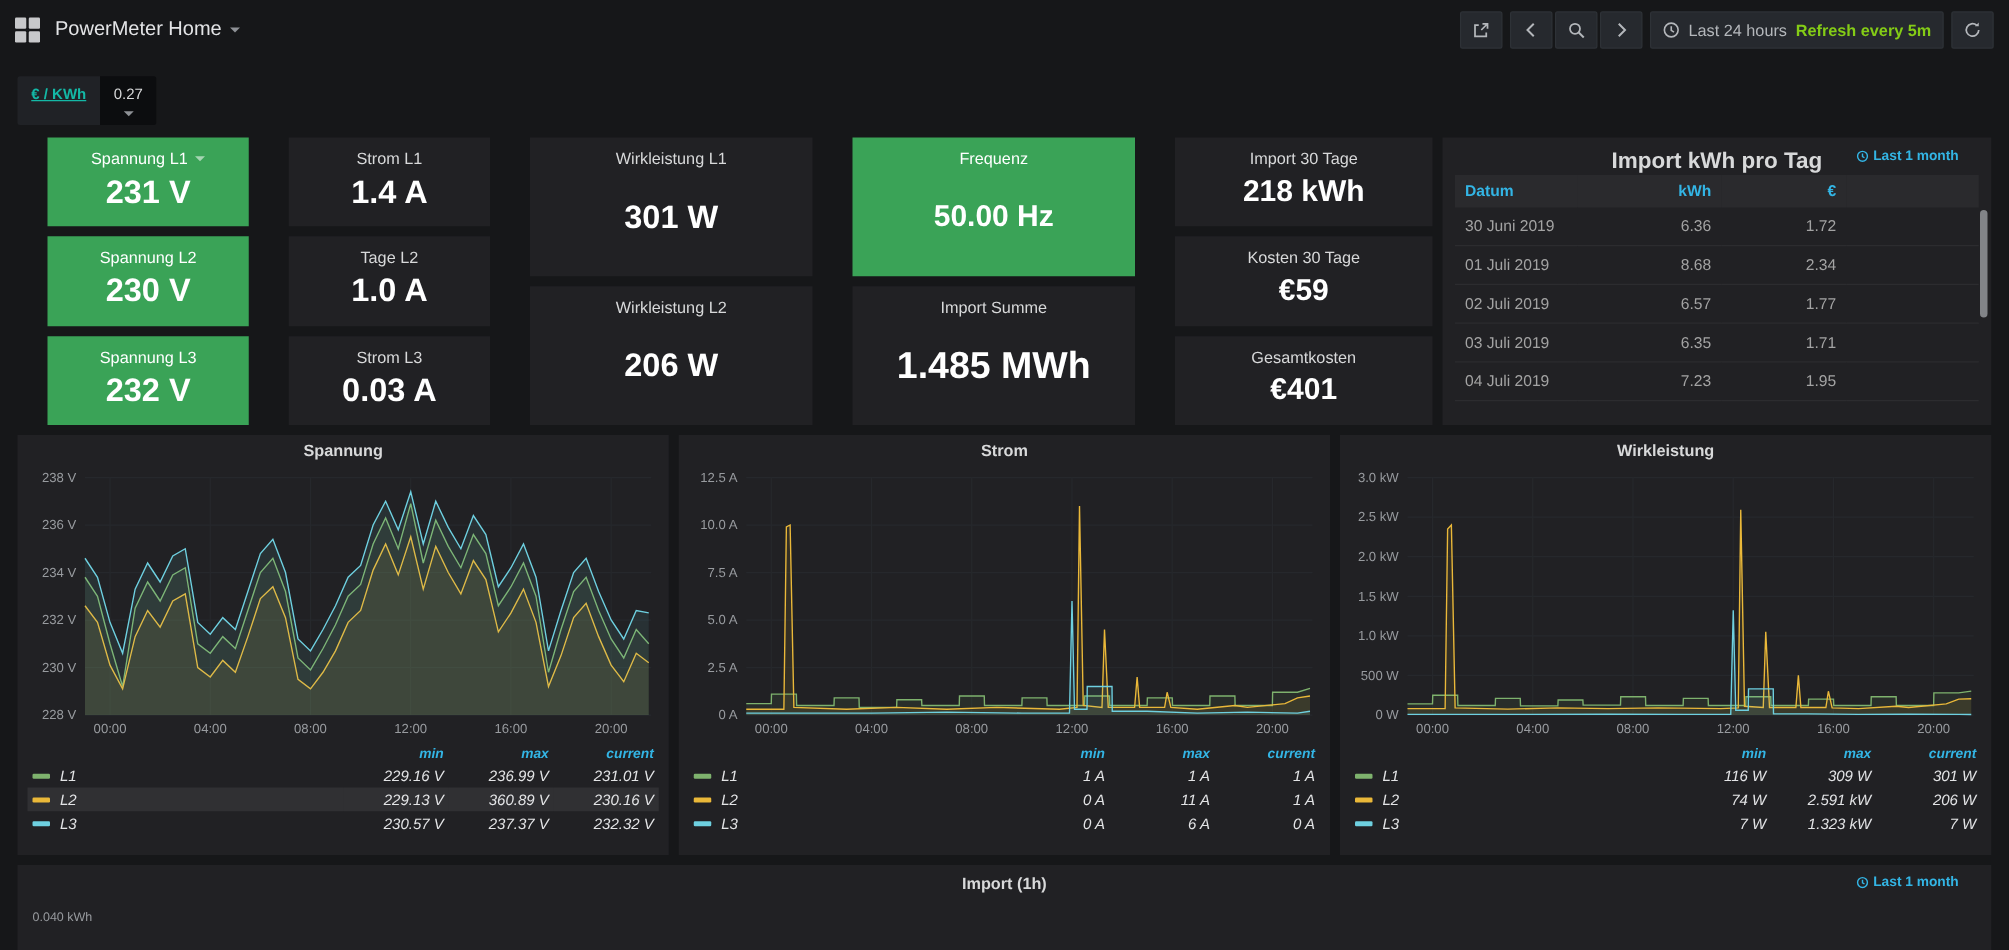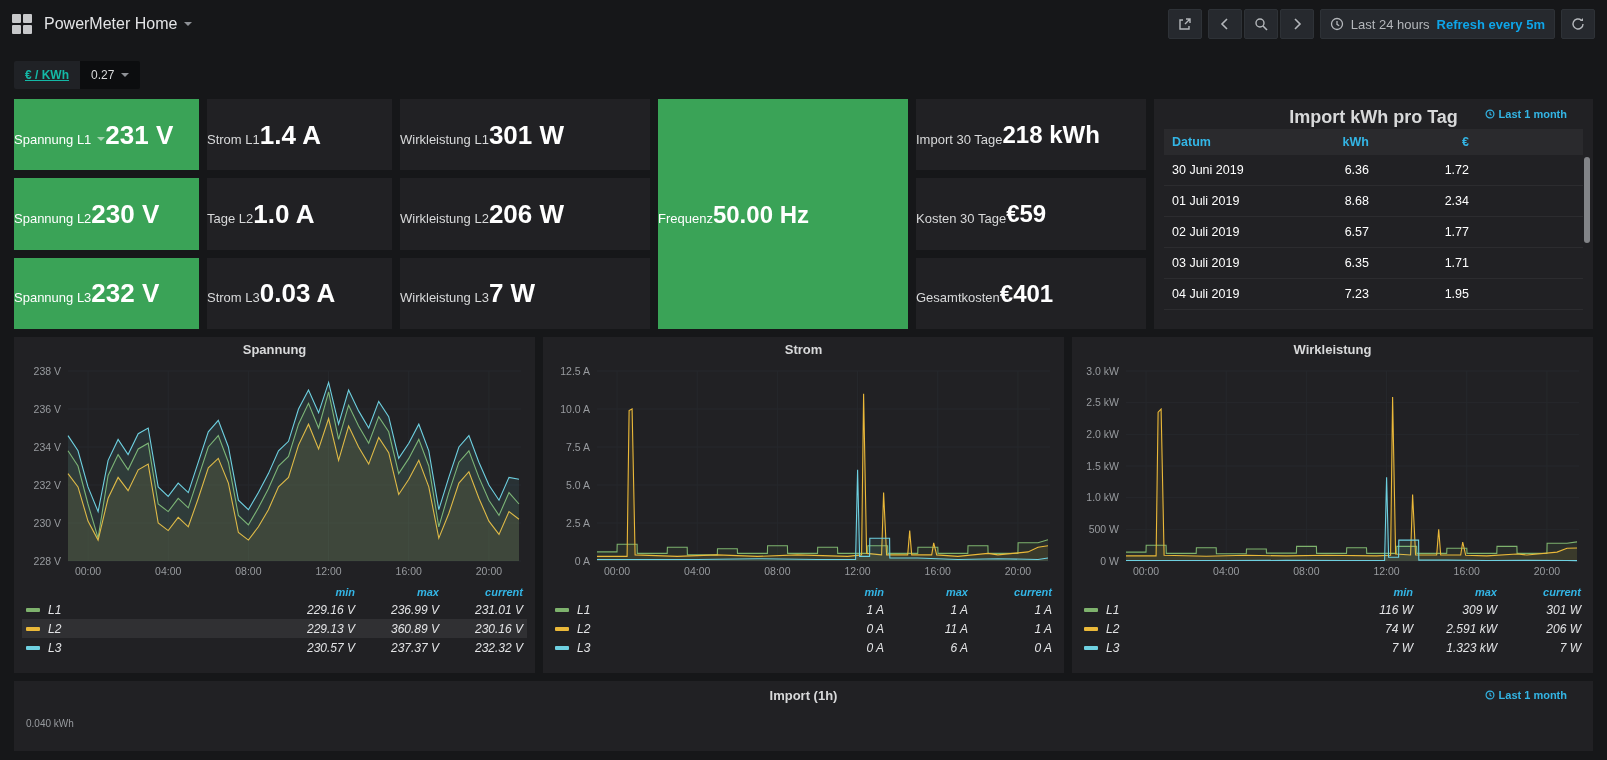--- a/index.html
+++ b/index.html
@@ -10,47 +10,47 @@
   .navbar { height:48px; display:flex; align-items:center; justify-content:space-between; padding:0 12px; background:#161719; }
   .nav-left { display:flex; align-items:center; gap:12px; }
   .grid-icon { width:20px; height:20px; display:grid; grid-template-columns:9px 9px; grid-template-rows:9px 9px; gap:2px; }
   .grid-icon span { background:#c7c8ca; border-radius:1px; }
   .nav-title { font-size:16px; font-weight:500; color:#e3e4e6; display:flex; align-items:center; gap:7px; cursor:pointer; }
   .caret { width:0; height:0; border-left:4px solid transparent; border-right:4px solid transparent; border-top:4px solid #8e9196; }
   .nav-right { display:flex; align-items:center; gap:6px; }
   .nav-btn { height:30px; min-width:34px; display:flex; align-items:center; justify-content:center; gap:7px;
     background:#26292e; border:1px solid #2e3237; border-radius:2px; color:#b4b7bb; font-size:13px; padding:0 9px; cursor:pointer; }
   .btn-group { display:flex; gap:2px; }
-  .orange { color:#0ea5e9; font-weight:600;text-align:center; }
+  .orange { color:#84cc16; font-weight:600;text-align:center; }
   svg.icon { display:block; }
 
   
   .variable-row { margin:13px 14px 10px; display:flex; }
   .var-label { background:#202226; color:#14b8a6; font-size:12px; font-weight:600; padding:7px 11px; border-radius:2px 0 0 2px;text-decoration:underline; }
-  .var-value { background:#0c0d0f; color:#d8d9da; font-size:12px; padding:7px 11px; display:flex; align-items:center; gap:7px; border-radius:0 2px 2px 0; cursor:pointer; }
+  .var-value { background:#0c0d0f; color:#d8d9da; font-size:12px; padding:7px 11px; display:flex; align-items:center; gap:7px; border-radius:0 2px 2px 0; cursor:pointer;flex-direction:column; }
 
   
   .stats-row { margin:0 14px; display:flex; gap:8px; height:230px; }
   .scol { display:flex; flex-direction:column; gap:8px; }
   .w185 { width:185px; } .w250 { width:250px; } .w230 { width:230px; } .grow { flex:1; }
-  .stat { flex:1; background:#212124; display:flex; align-items:center; padding-top:9px; position:relative; }
+  .stat { flex:1; background:#212124; display:flex; flex-direction:column; align-items:center; padding-top:9px; position:relative;margin-left:24px; }
   .stat.green { background:#3aa357; }
   .stat-title { font-size:13px; font-weight:500; color:#d8d9da; display:flex; align-items:center; gap:6px; cursor:pointer; }
   .stat.green .stat-title { color:#fff; }
   .stat-value { flex:1; display:flex; align-items:center; font-size:26px; font-weight:700; color:#fff; padding-bottom:8px; }
   .v24 .stat-value { font-size:24px; } .v30 .stat-value { font-size:30px; }
   .menu-caret { width:0; height:0; border-left:4px solid transparent; border-right:4px solid transparent; border-top:4px solid rgba(255,255,255,.55); }
 
   
   .table-panel { background:#212124; position:relative; padding:8px 10px 0; }
   .tp-title { text-align:center; font-size:18px; font-weight:600; color:#d8d9da; height:22px; cursor:pointer; }
   .time-link { position:absolute; top:9px; right:26px; color:#33b5e5; font-size:11px; font-weight:600; display:flex; align-items:center; gap:4px; cursor:pointer; }
   table.ttable { width:100%; border-collapse:collapse; font-size:12.5px; }
   .ttable th { color:#33b5e5; font-size:12.5px; font-weight:700; padding:6px 8px; background:rgba(255,255,255,.045); }
-  .ttable td { color:#ffffff; padding:8px; border-bottom:1px solid rgba(255,255,255,.05); }
+  .ttable td { color:#a3a3a3; padding:8px; border-bottom:1px solid rgba(255,255,255,.05); }
   .cl { text-align:left; } .cr { text-align:right; }
   .col-kwh { width:115px; } .col-eur { width:100px; } .col-sp { width:106px; }
   .scroll-thumb { position:absolute; right:3px; top:58px; width:6px; height:86px; background:#a3a6aa; opacity:.75; border-radius:3px; }
 
   
   .charts-row { margin:8px 14px 0; display:flex; gap:8px; height:336px; }
   .chart-panel { flex:1; background:#212124; padding:5px 8px 4px; display:flex; flex-direction:column; position:relative; }
   .cp-title { text-align:center; font-size:13px; font-weight:600; color:#d8d9da; height:21px; cursor:pointer; }
   .chart-plot { height:216px; cursor:crosshair; }
   table.legend { width:100%; border-collapse:collapse; margin-top:5px; font-size:12px;font-style:italic; }
@@ -183,34 +183,34 @@
           <span>Wirkleistung L1</span>
         </div>
       <div class="stat-value">301 W</div>
     </div>
     <div class="stat">
       <div class="stat-title">
           <span>Wirkleistung L2</span>
         </div>
       <div class="stat-value">206 W</div>
     </div>
-    <div class="stat">
-      <div class="stat-title">
-          <span>Wirkleistung L3</span>
-        </div>
-      <div class="stat-value">7 W</div>
-    </div>
   </div>
 
   <div class="scol w250">
     <div class="stat green v24">
       <div class="stat-title">
           <span>Frequenz</span>
         </div>
       <div class="stat-value">50.00 Hz</div>
+    </div>
+    <div class="stat v30">
+      <div class="stat-title">
+          <span>Import Summe</span>
+        </div>
+      <div class="stat-value">1.485 MWh</div>
     </div>
   </div>
 
   <div class="scol w230">
     <div class="stat v24">
       <div class="stat-title">
           <span>Import 30 Tage</span>
         </div>
       <div class="stat-value">218 kWh</div>
     </div>

